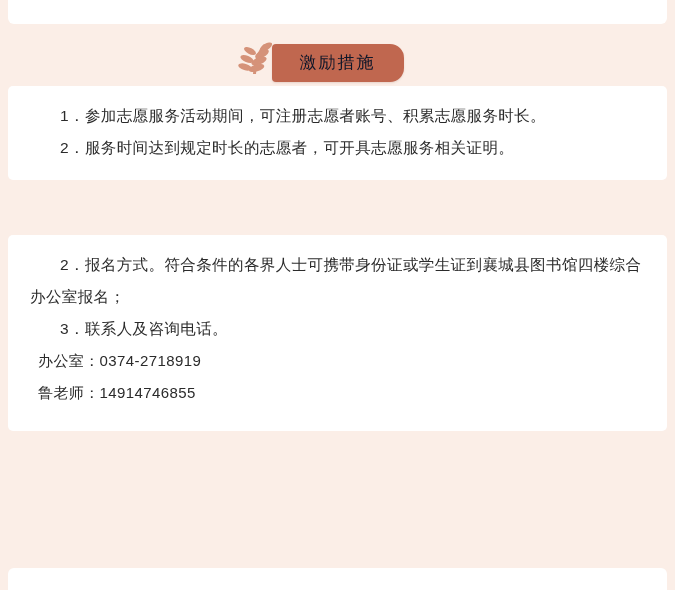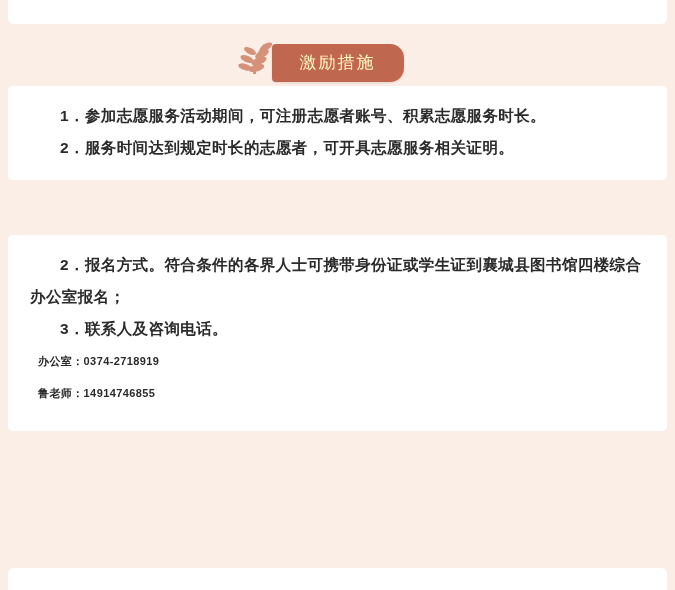--- a/index.html
+++ b/index.html
@@ -58,21 +58,21 @@
     width: 100%;
     height: 46px;
     display: flex;
     align-items: center;
     justify-content: center;
   }
   .banner {
     position: relative;
     display: inline-block;
     background: #c0674f;
-    color: #fef9c3;
+    color: #0f172a;
     font-size: 17px;
     letter-spacing: 2px;
     padding: 7px 28px 8px 28px;
     border-radius: 4px 14px 14px 4px;
     box-shadow: 0 1px 2px rgba(150,90,70,0.18);
     font-family: "Liberation Sans", sans-serif;
     white-space: nowrap;
   }
   .leaf-icon {
     position: absolute;
@@ -81,36 +81,35 @@
     width: 44px;
     height: 46px;
     pointer-events: none;
   }
 
   .panel {
     background: #ffffff;
     border-radius: 5px;
     padding: 14px 22px 16px 22px;
     box-sizing: border-box;
-    font-weight: bold;
   }
   .line {
     font-size: 15.5px;
     color: #2b2b2b;
     line-height: 32px;
     letter-spacing: 0.4px;
     font-family: "Liberation Sans", sans-serif;
     white-space: pre-wrap;
     word-break: break-all;
   }
   .line.indent {
     text-indent: 30px;
   }
   .contact-line {
-    font-size: 11px;
+    font-size: 15px;
     color: #2b2b2b;
     line-height: 32px;
     letter-spacing: 0.4px;
     text-indent: 8px;
   }
 </style>
 </head>
 <body>
 
 <div class="page">

